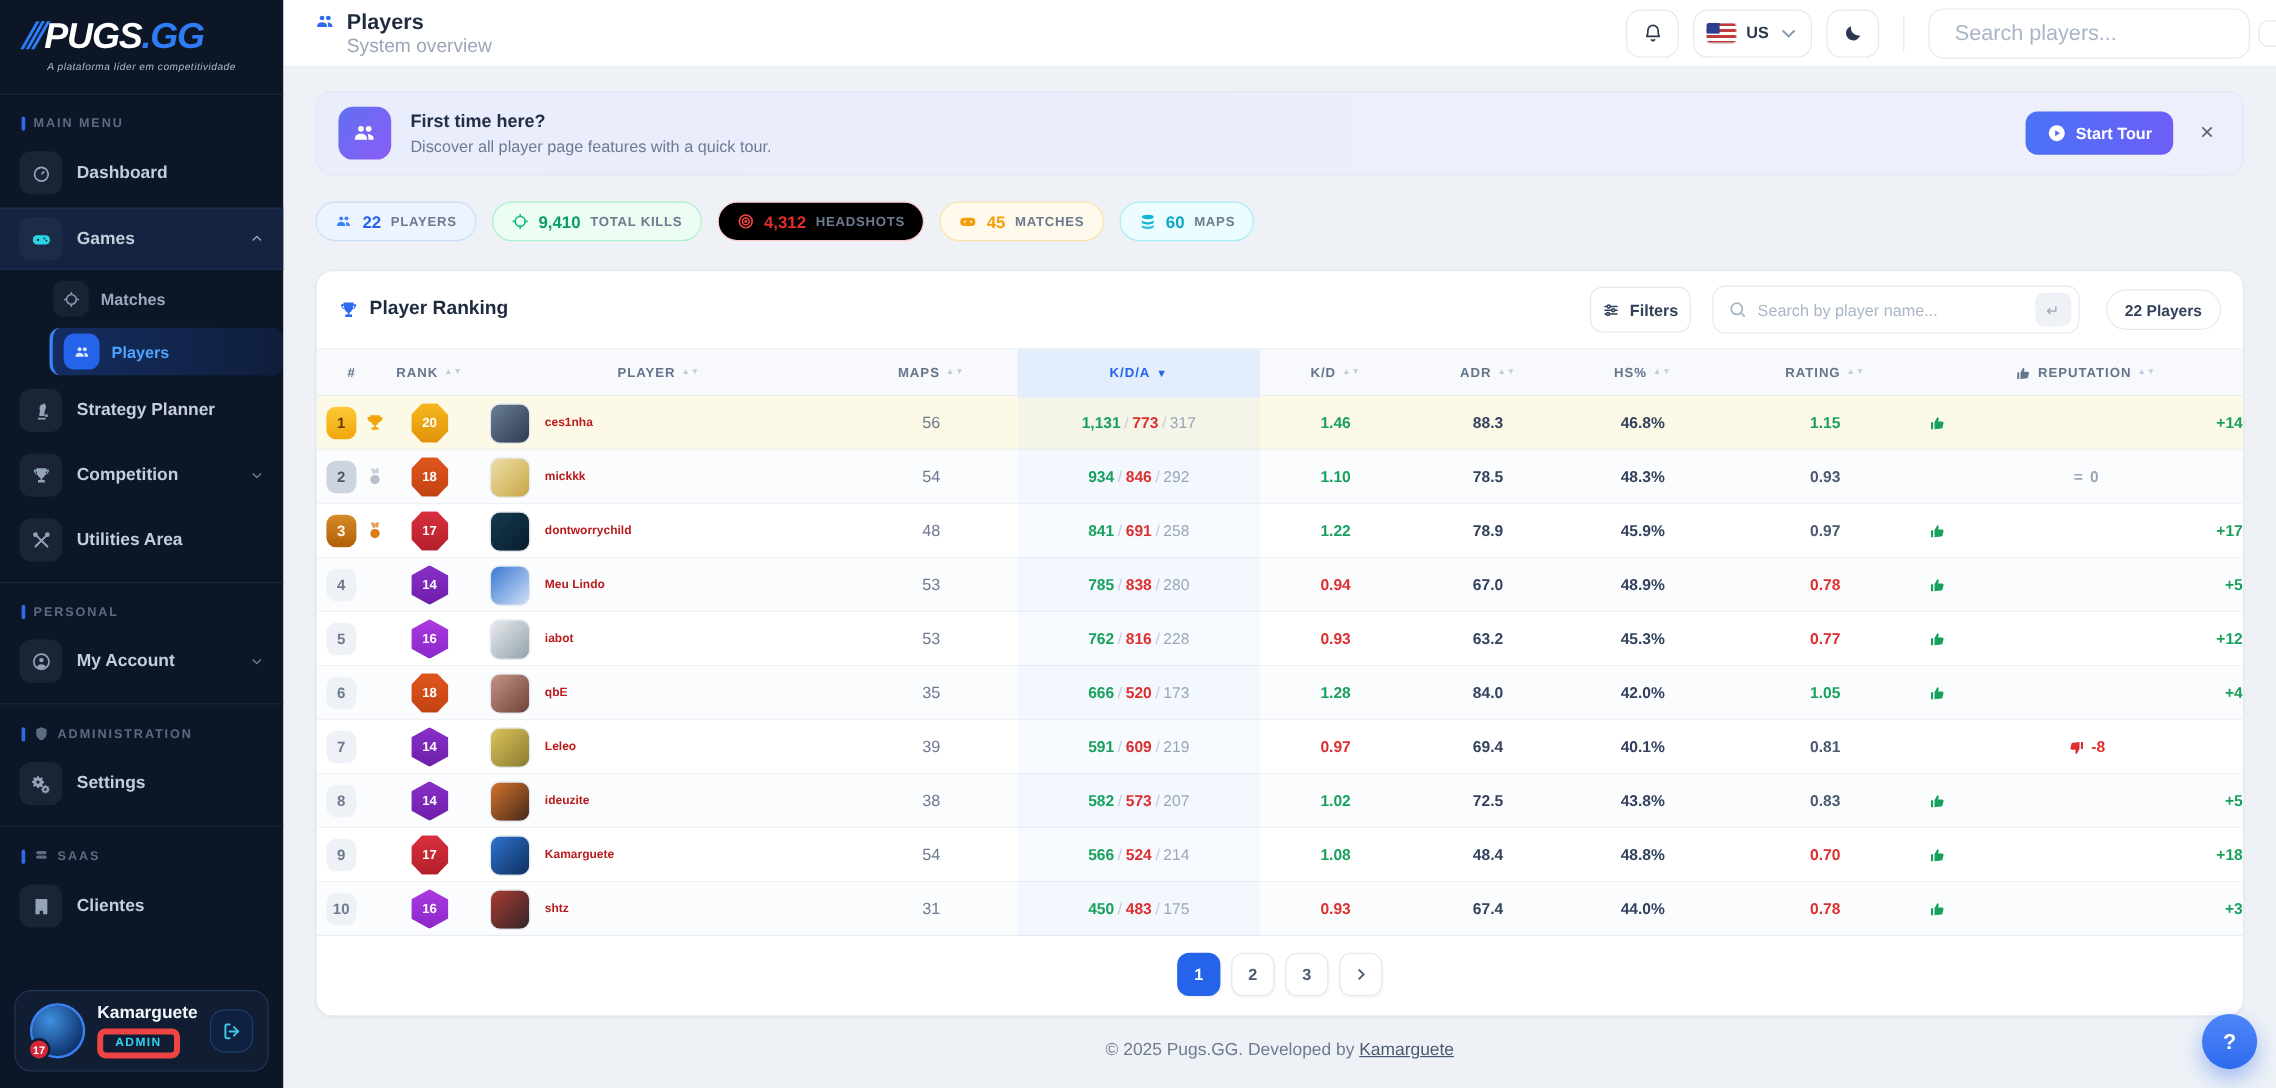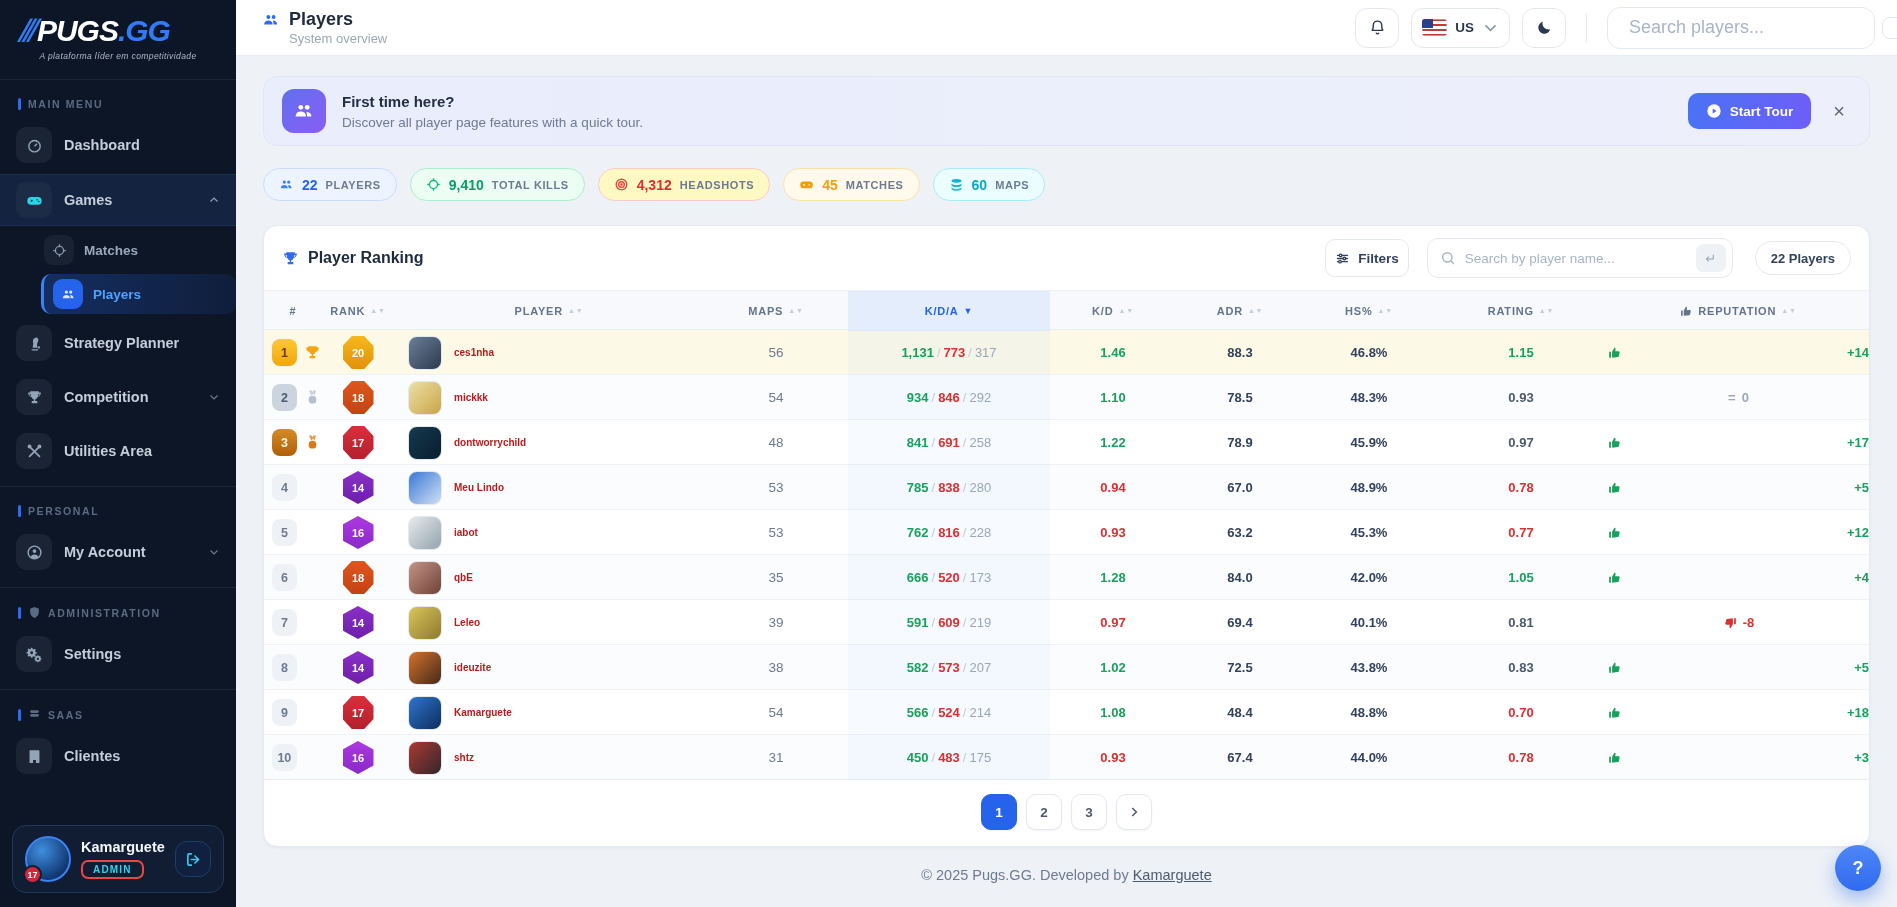--- a/index.html
+++ b/index.html
@@ -31,31 +31,31 @@
   .sub-item .lbl { color:#9aa9bd; font-size:13.5px; font-weight:bold; }
   .sub-item.active { background:linear-gradient(90deg, rgba(37,99,235,.30), rgba(37,99,235,.10)); border-left:3px solid #3b82f6; border-radius:10px; margin-left:41px; padding-left:9px; margin-right:0; }
   .sub-item.active .ibox { background:#2563eb; color:#dbeafe; }
   .sub-item.active .lbl { color:#4da3ff; }
   .user-card { margin:10px 12px 14px 12px; background:#101d33; border:1px solid #223758; border-radius:14px; padding:10px 12px; display:flex; align-items:center; gap:10px; }
   .user-avatar { position:relative; width:46px; height:46px; }
   .user-avatar .circle { width:46px; height:46px; border-radius:50%; border:2px solid #3b82f6; background:radial-gradient(circle at 35% 30%, #3f8fe0, #123a75 70%, #0a2348); }
   .user-avatar .lvl { position:absolute; bottom:-2px; left:-2px; min-width:19px; height:19px; border-radius:50%; background:#d3273a; border:2px solid #101d33; color:#fff; font-size:9px; font-weight:bold; display:flex; align-items:center; justify-content:center; }
   .user-meta { flex:1; }
   .user-name { color:#f4f7fb; font-size:14.5px; font-weight:bold; }
-  .role-badge { display:inline-block; margin-top:5px; padding:2px 10px; border:2px solid #ef4444; border-radius:7px; color:#2fd3ee; font-size:10px; font-weight:bold; letter-spacing:1.2px;text-align:right; }
+  .role-badge { display:inline-block; margin-top:5px; padding:2px 10px; border:5px solid #ef4444; border-radius:7px; color:#2fd3ee; font-size:10px; font-weight:bold; letter-spacing:1.2px;text-align:right; }
   .logout-btn { width:36px; height:36px; border-radius:12px; border:1px solid #1f3e66; background:#0f2econf; background:#0f2040; color:#3fc9e8; display:flex; align-items:center; justify-content:center; cursor:pointer; }
   .logout-btn svg { width:17px; height:17px; }
   .side-flex-spacer { flex:1; }
 
   
   .main { flex:1; display:flex; flex-direction:column; height:907px; overflow:hidden; }
   .topbar { height:56px; background:#fff; border-bottom:1px solid #e8edf3; display:flex; align-items:center; padding:0 22px 0 26px; gap:12px; }
   .page-head .t { display:flex; align-items:center; gap:9px; color:#1e2a3d; font-size:18px; font-weight:bold; }
   .page-head .t svg { width:18px; height:18px; color:#2f6bf0; }
-  .page-head .s { color:#9aa7b8; font-size:13px; margin-top:1px; margin-left:27px; }
+  .page-head .s { color:#9aa7b8; font-size:16px; margin-top:1px; margin-left:27px; }
   .topbar-spacer { flex:1; }
   .icon-btn { height:40px; min-width:44px; padding:0 10px; border:1px solid #e4e9f0; border-radius:12px; background:#fff; display:flex; align-items:center; justify-content:center; gap:8px; color:#33415c; cursor:pointer; }
   .icon-btn svg { width:17px; height:17px; }
   .flag { width:25px; height:17px; border-radius:3px; overflow:hidden; position:relative; background:repeating-linear-gradient(180deg,#c23a3a 0 2.5px,#fff 2.5px 5px); box-shadow:inset 0 0 0 .5px #d8dee8; }
   .flag::after { content:""; position:absolute; left:0; top:0; width:11px; height:8.5px; background:#2c3e8f; }
   .locale-lbl { font-size:13.5px; font-weight:bold; color:#2b3950; }
   .v-sep { width:1px; height:30px; background:#e4e9f0; margin:0 8px; }
   .search-pill { width:268px; height:42px; border:1px solid #e4e9f0; border-radius:13px; background:#fff; display:flex; align-items:center; padding:0 8px 0 12px; gap:9px; color:#a5b1c2; }
   .search-pill input { border:none; outline:none; flex:1; font-size:18px; color:#33415c; font-family:"Liberation Sans",sans-serif; background:transparent; }
   .search-pill input::placeholder { color:#a9b5c6; }
@@ -75,21 +75,21 @@
   .banner-close { background:none; border:none; color:#5b6activity778; color:#5b6778; font-size:20px; cursor:pointer; padding:0 6px; line-height:1; }
 
   
   .chips { display:flex; gap:13px; margin:22px 0 24px 0; }
   .chip { display:flex; align-items:center; gap:8px; height:33px; padding:0 15px; border-radius:17px; border:1px solid; font-size:12px; }
   .chip svg { width:15px; height:15px; }
   .chip .num { font-weight:bold; font-size:14px; }
   .chip .cap { color:#6d7a90; font-size:11px; font-weight:bold; letter-spacing:.6px; }
   .chip[data-tone="blue"]  { background:#eef4ff; border-color:#c9dcfc; } .chip[data-tone="blue"] .num{color:#2563eb;} .chip[data-tone="blue"] svg{color:#3b82f6;}
   .chip[data-tone="green"] { background:#ecfdf3; border-color:#abefce; } .chip[data-tone="green"] .num{color:#089e66;} .chip[data-tone="green"] svg{color:#10b981;}
-  .chip[data-tone="red"]   { background:#fef9c3; border-color:#fbcaca; } .chip[data-tone="red"] .num{color:#e02d2d;} .chip[data-tone="red"] svg{color:#ef4444;}
+  .chip[data-tone="red"]   { background:#000000; border-color:#fbcaca; } .chip[data-tone="red"] .num{color:#e02d2d;} .chip[data-tone="red"] svg{color:#ef4444;}
   .chip[data-tone="amber"] { background:#fffaec; border-color:#fbe2a5; } .chip[data-tone="amber"] .num{color:#f59e0b;} .chip[data-tone="amber"] svg{color:#f59e0b;}
   .chip[data-tone="cyan"]  { background:#ecfdff; border-color:#a8ecf7; } .chip[data-tone="cyan"] .num{color:#08a8c6;} .chip[data-tone="cyan"] svg{color:#0cb6d4;}
 
   
   .card { background:#fff; border:1px solid #e6eaf1; border-radius:14px; box-shadow:0 1px 3px rgba(25,40,70,.05); overflow:hidden; }
   .card-head { display:flex; align-items:center; padding:12px 18px; gap:12px; }
   .card-title { display:flex; align-items:center; gap:9px; font-size:16px; font-weight:bold; color:#1e2a3d; flex:1; }
   .card-title svg { width:17px; height:17px; color:#2f6bf0; }
   .filters-btn { display:flex; align-items:center; gap:8px; border:1px solid #e4e9f0; background:#fff; border-radius:10px; height:38px; padding:0 9px; font-size:13.5px; font-weight:bold; color:#33415c; cursor:pointer; }
   .filters-btn svg { width:15px; height:15px; }

